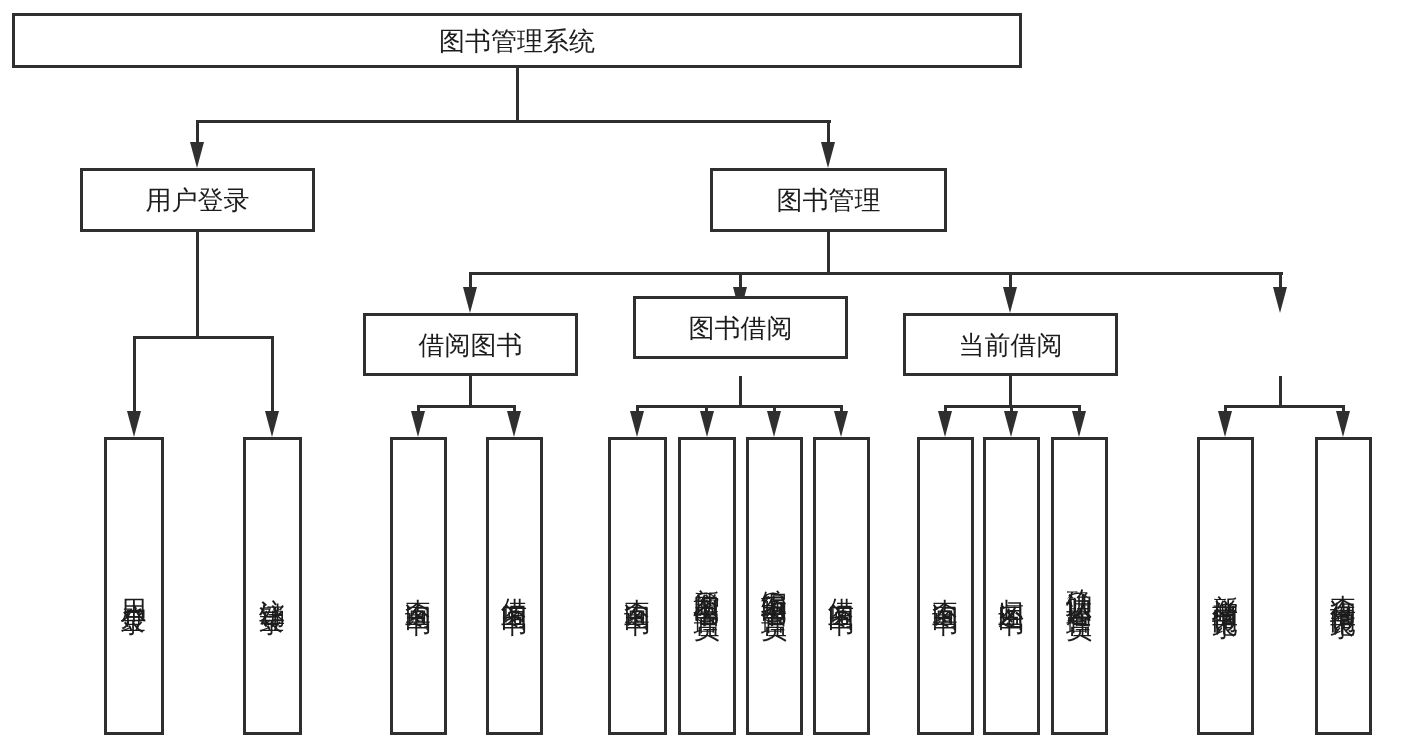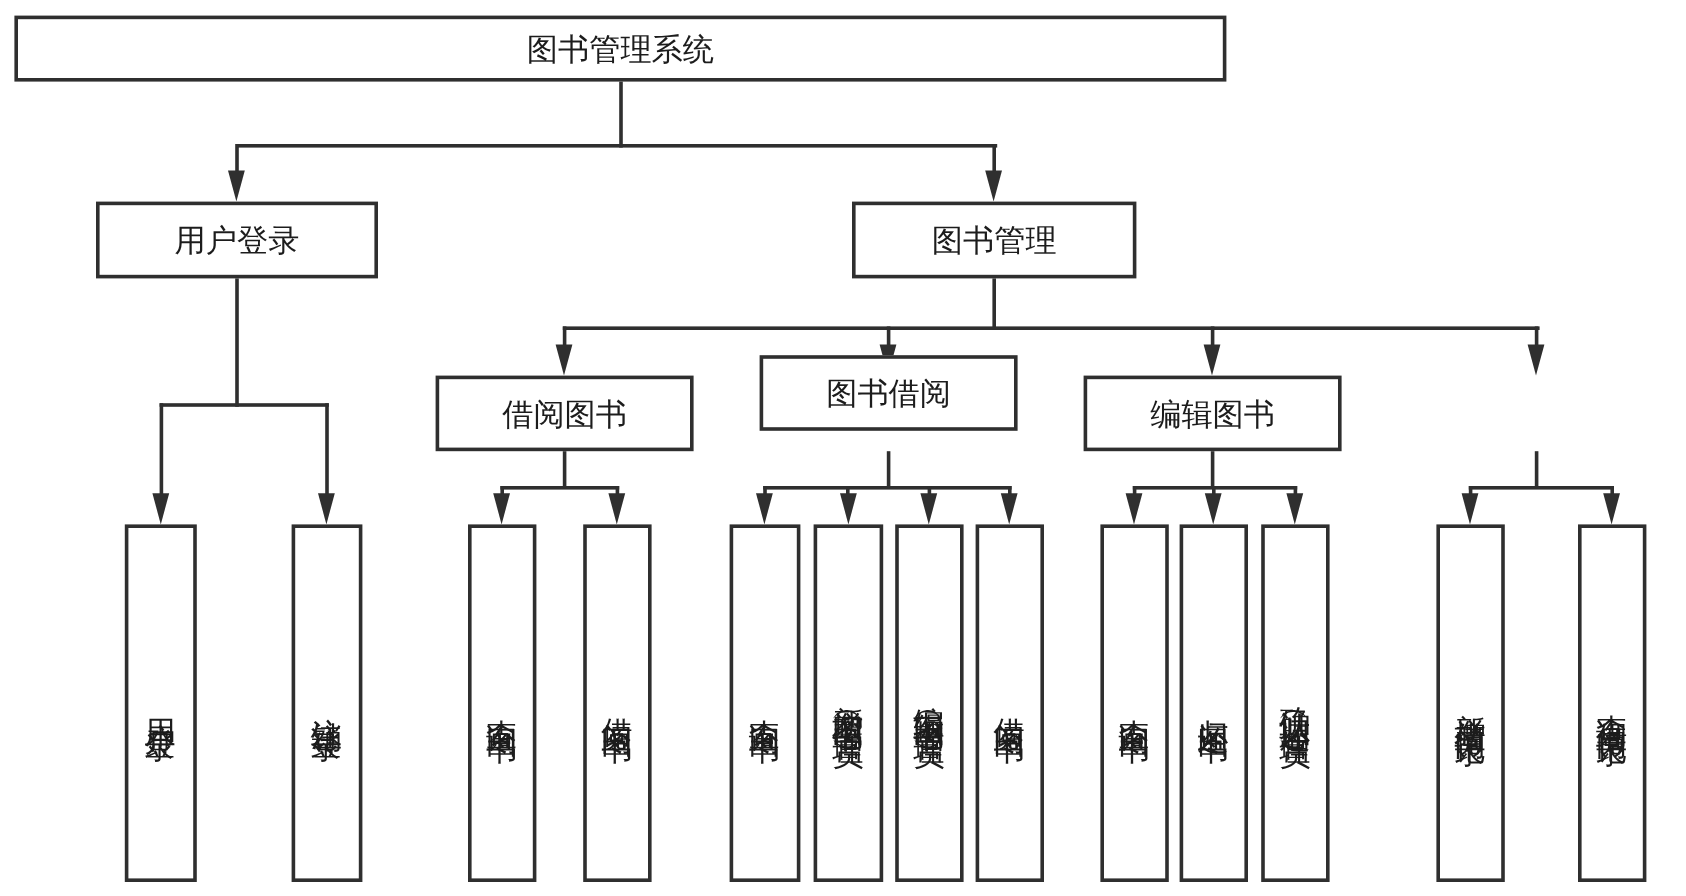--- a/index.html
+++ b/index.html
@@ -59,21 +59,21 @@
   <div class="ar" style="left:463px;top:287px"></div>
   <div class="vl" style="left:739px;top:272px;height:18px"></div>
   <div class="ar" style="left:733px;top:287px"></div>
   <div class="vl" style="left:1009px;top:272px;height:18px"></div>
   <div class="ar" style="left:1003px;top:287px"></div>
   <div class="vl" style="left:1279px;top:272px;height:18px"></div>
   <div class="ar" style="left:1273px;top:287px"></div>
 
   <div class="box" style="left:363px;top:313px;width:215px;height:63px">借阅图书</div>
   <div class="box" style="left:633px;top:296px;width:215px;height:63px">图书借阅</div>
-  <div class="box" style="left:903px;top:313px;width:215px;height:63px">编辑图书</div>
+  <div class="box" style="left:903px;top:313px;width:215px;height:63px">当前借阅</div>
 
   <div class="vl" style="left:469px;top:376px;height:31px"></div>
   <div class="hl" style="left:417px;top:405px;width:99px"></div>
   <div class="vl" style="left:417px;top:405px;height:8px"></div>
   <div class="ar" style="left:411px;top:411px"></div>
   <div class="vl" style="left:513px;top:405px;height:8px"></div>
   <div class="ar" style="left:507px;top:411px"></div>
 
   <div class="vl" style="left:739px;top:376px;height:31px"></div>
   <div class="hl" style="left:636px;top:405px;width:207px"></div>

